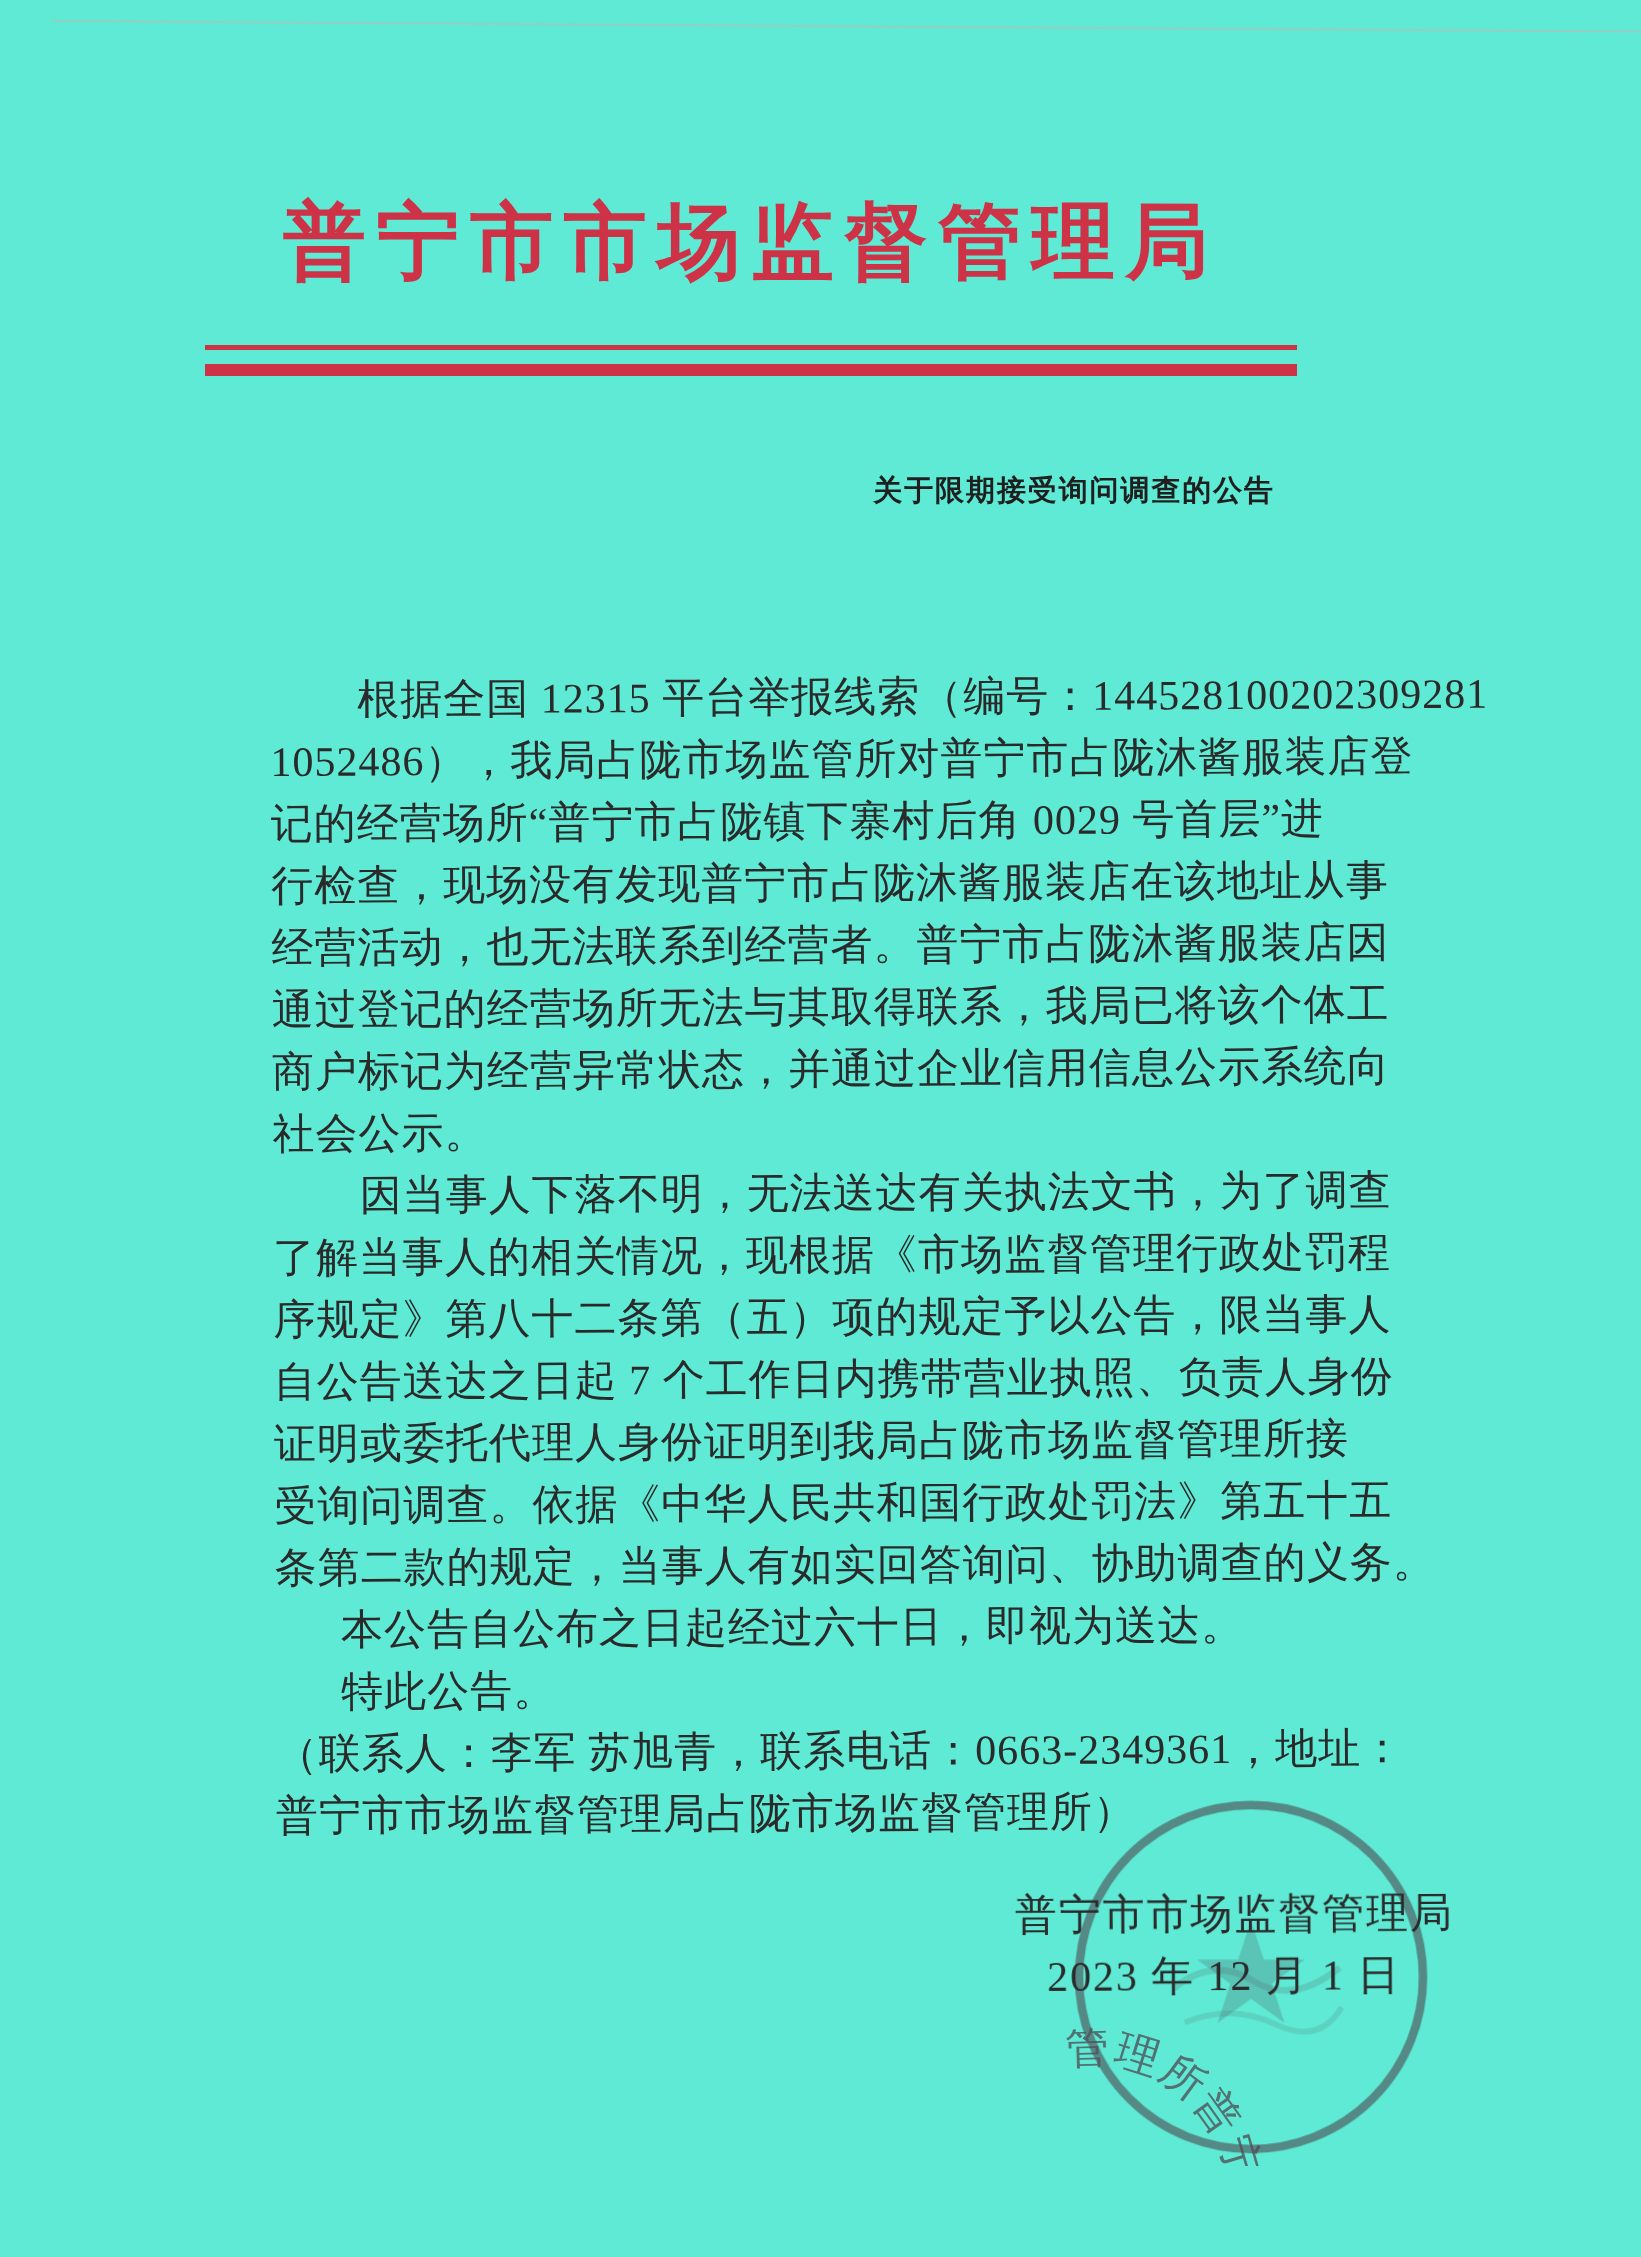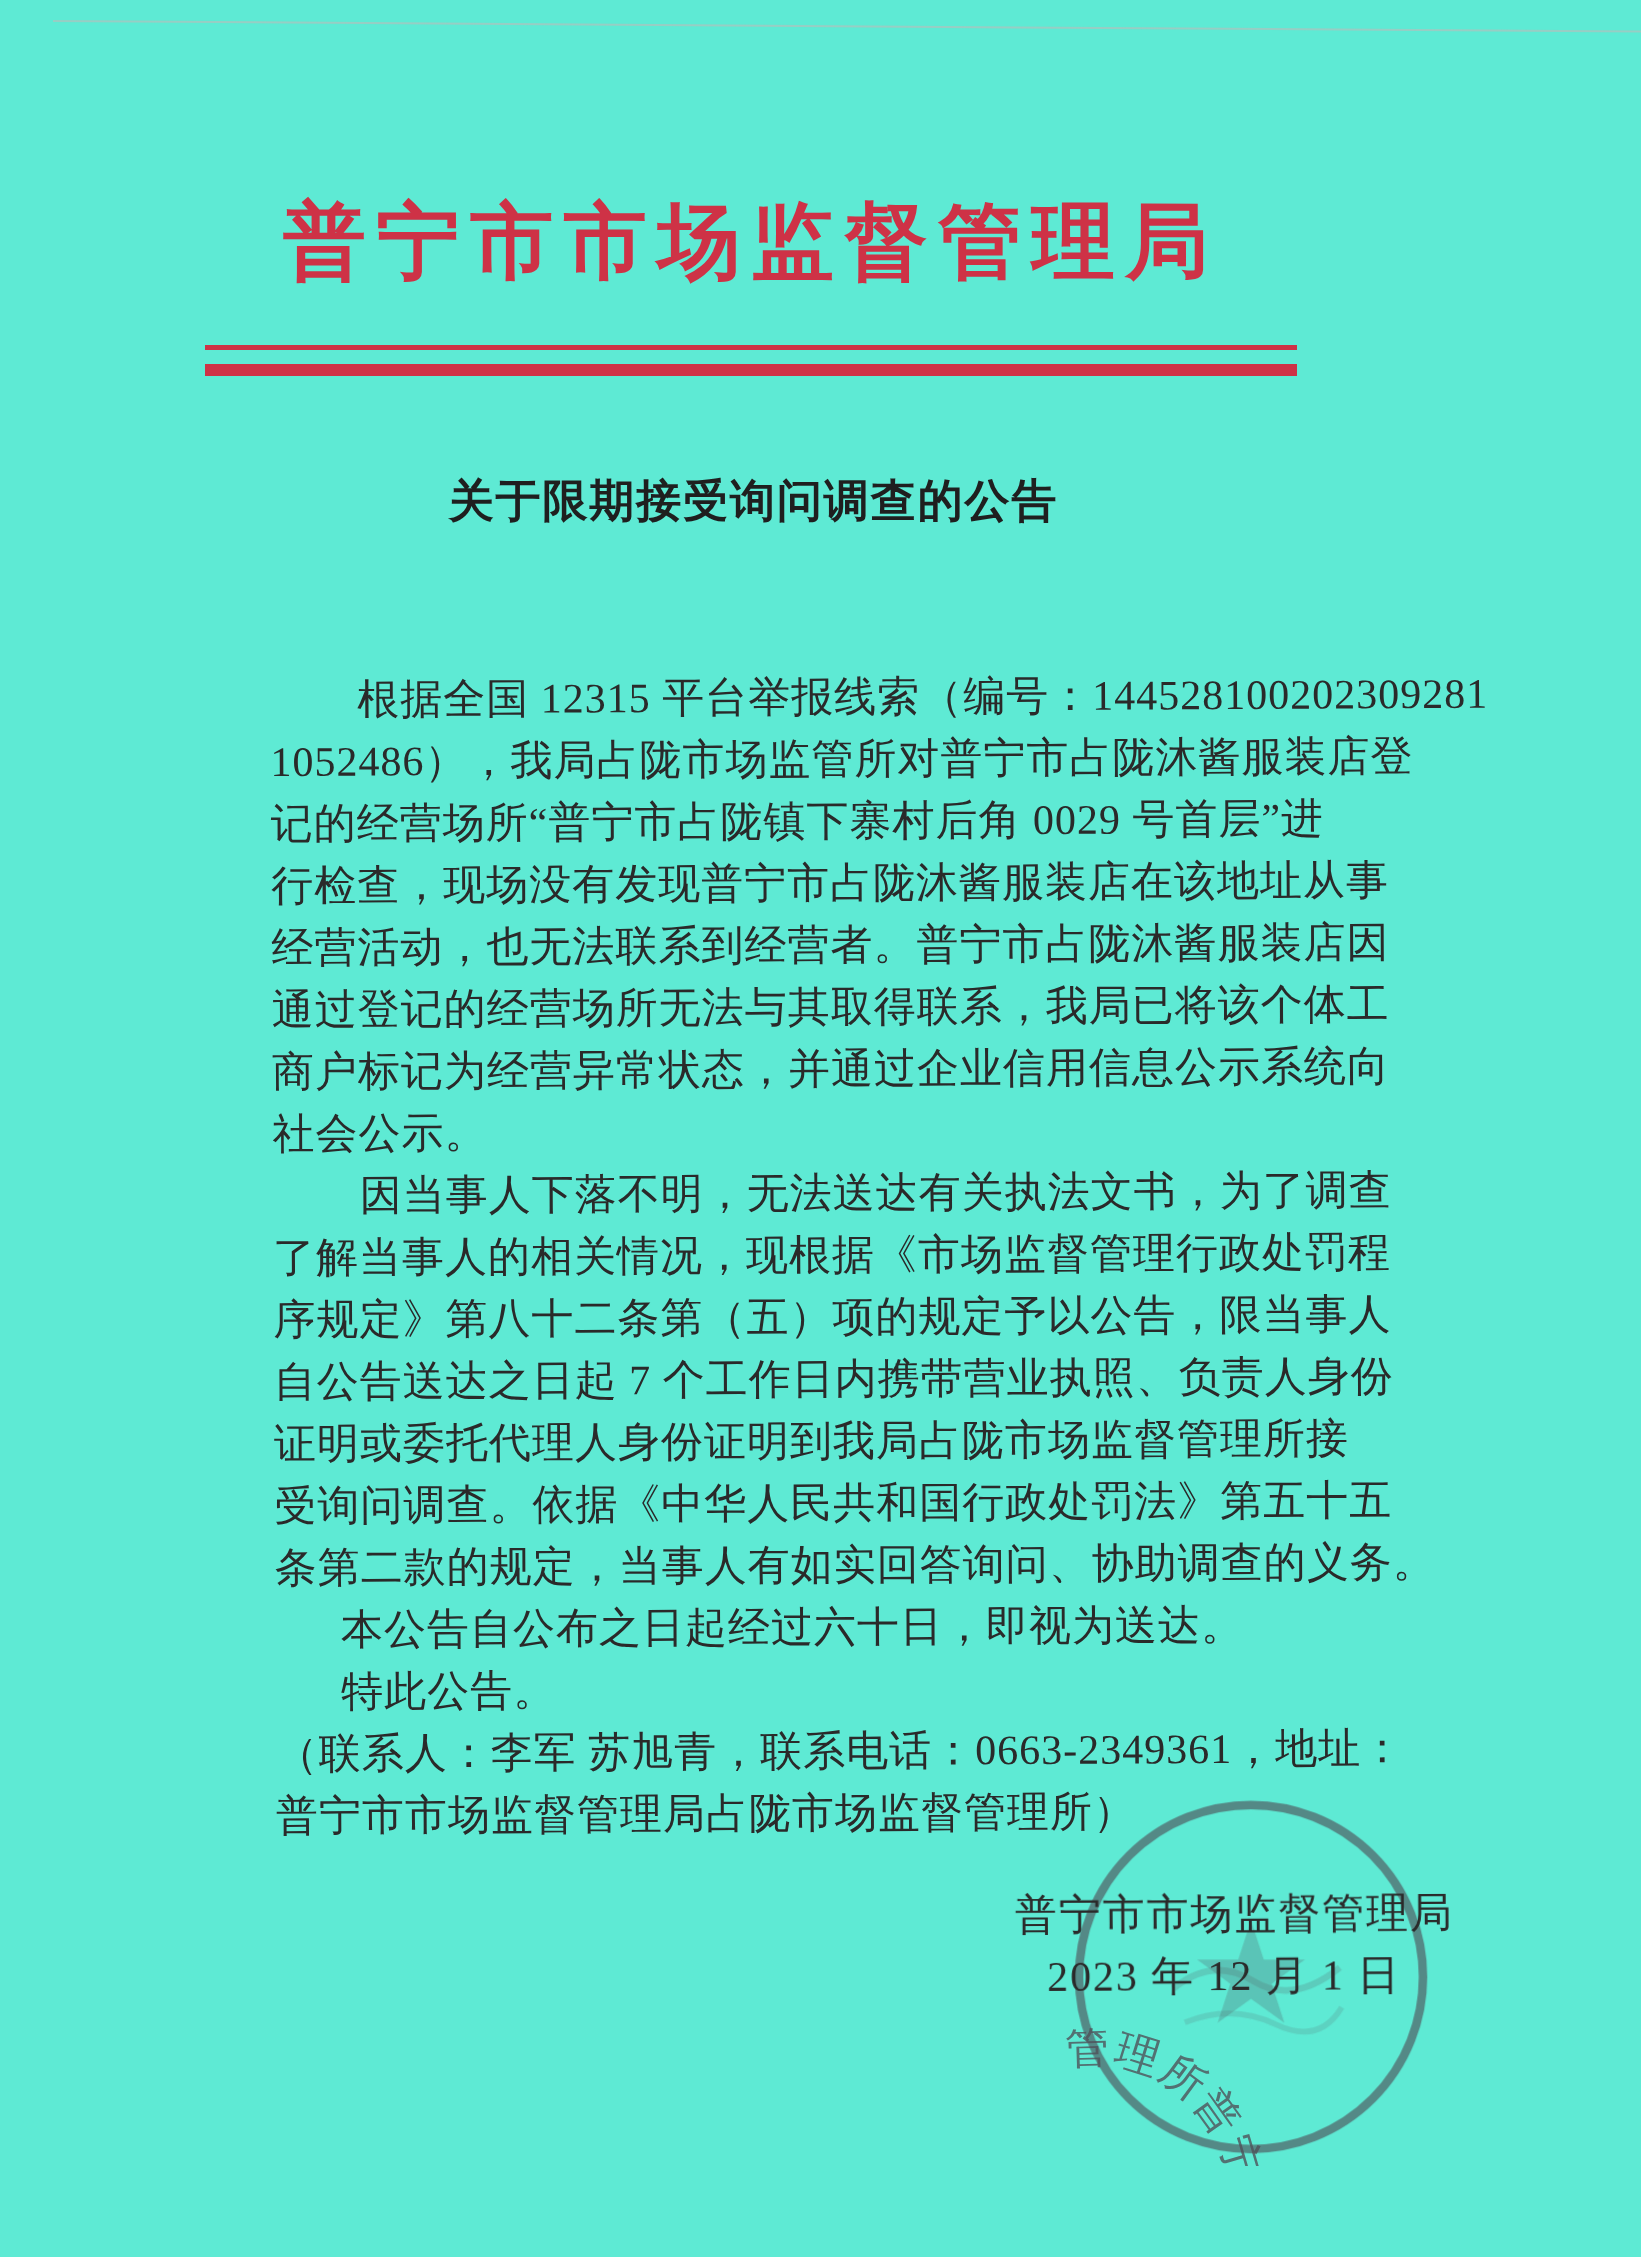--- a/index.html
+++ b/index.html
@@ -24,21 +24,21 @@
     text-align:center; white-space:nowrap;
     font-size:83px; font-weight:700; color:#ce3246;
     letter-spacing:10.6px;
   }
   .rule { position:absolute; left:205px; width:1092px; background:#ce3246; }
   .rule-thin  { top:345px; height:4.8px; }
   .rule-thick { top:364px; height:11.6px; }
 
   .doc-title {
     position:absolute; left:232px; top:471px; width:1043px;
-    text-align:center; font-size:45px; font-weight:600;
+    text-align:right; font-size:29px; font-weight:600;
     color:#1f1f1f; letter-spacing:1.9px; white-space:nowrap;
   }
 
   .body-text {
     position:absolute; left:273px; top:666px; width:1154px;
     font-size:42px; line-height:62px; letter-spacing:1px;
     color:#2a2a2a;
     transform:rotate(-.3deg); transform-origin:center;
   }
   .line { white-space:nowrap; height:62px; }

